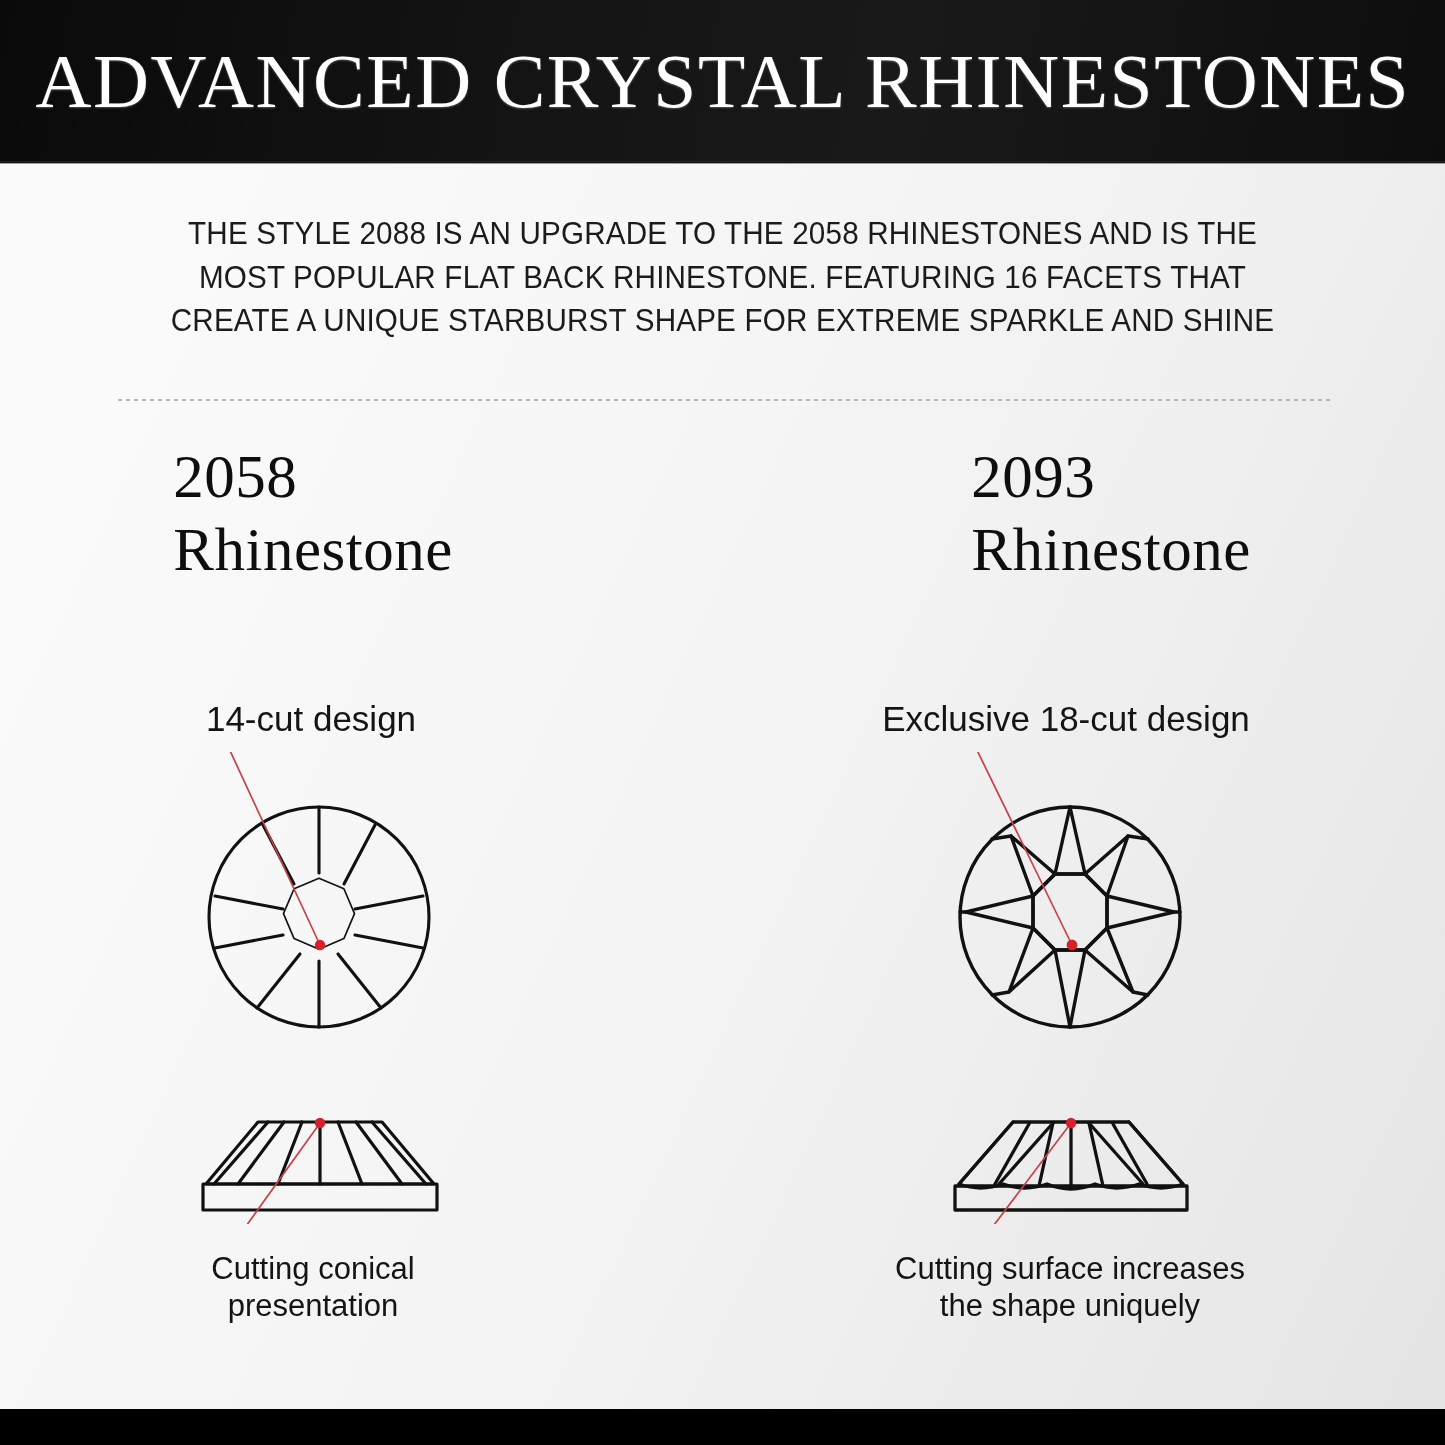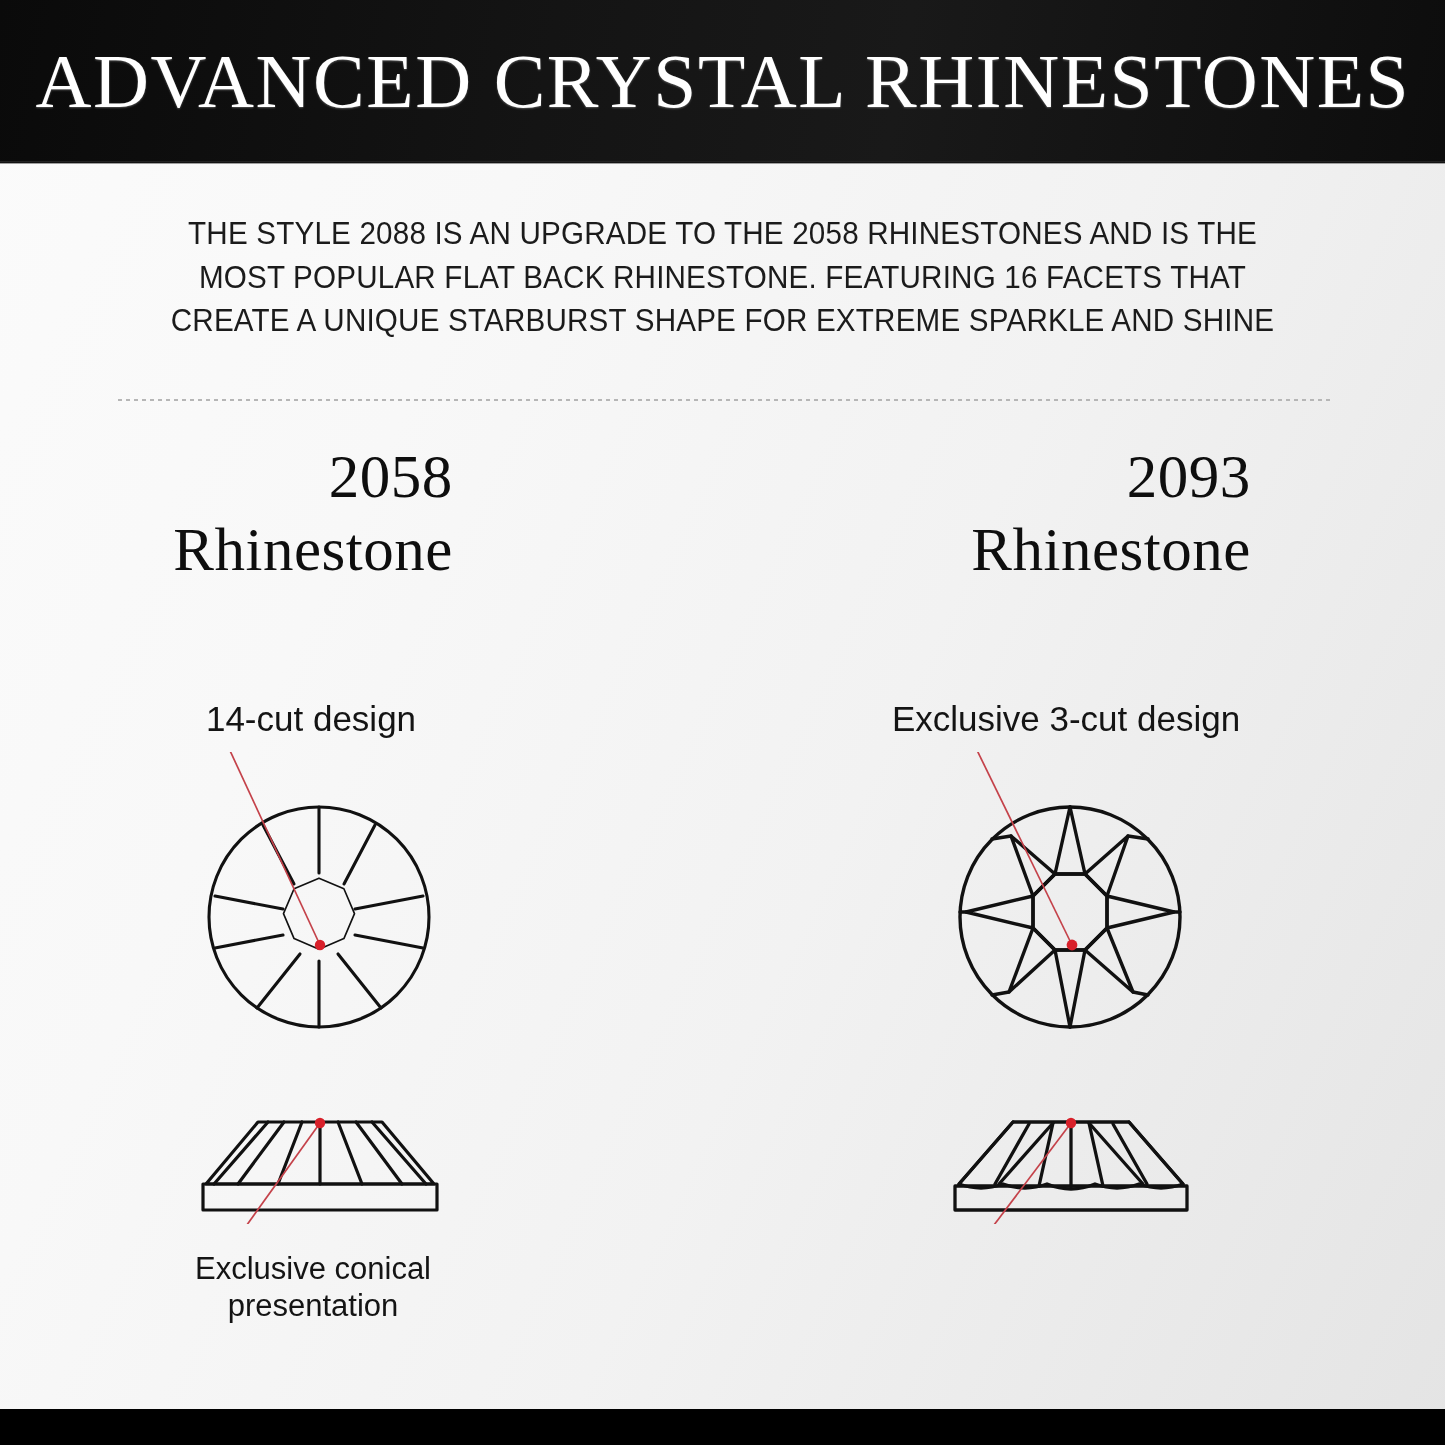--- a/index.html
+++ b/index.html
@@ -98,21 +98,21 @@
     flex-direction: column;
     align-items: center;
     position: relative;
   }
 
   .col-title {
     font-family: "Liberation Serif", "DejaVu Serif", serif;
     color: #0e0e0e;
     font-size: 61px;
     line-height: 73px;
-    text-align: right;
+    text-align: left;
     letter-spacing: 0.5px;
     font-weight: 400;
     margin: 0;
   }
   .col-title .t-num { display: block; }
   .col-title .t-word { display: block; }
 
   
   .col-left .col-title  { transform: translateX(-48px); }
   .col-right .col-title { transform: translateX(28px); }
@@ -236,33 +236,33 @@
               <line x1="114" y1="28" x2="68" y2="90"></line>
               <line x1="98" y1="28" x2="44" y2="90"></line>
             </g>
           </g>
           <line x1="74" y1="135" x2="150" y2="29" stroke="#c4424a" stroke-width="1.7"></line>
           <circle cx="150" cy="29" r="5.2" fill="#d8202a"></circle>
         </svg>
       </div>
 
       <div class="bottom-caption">
-        <span>Exclusive conical</span>
+        <span>Cutting conical</span>
         <span>presentation</span>
       </div>
     </div>
 
     <div class="col col-right">
 
       <h2 class="col-title">
         <span class="t-num">2093</span>
         <span class="t-word">Rhinestone</span>
       </h2>
 
-      <div class="cut-label">Exclusive 3-cut design</div>
+      <div class="cut-label">Exclusive 18-cut design</div>
 
       <div class="top-view">
         <svg width="300" height="280" viewBox="0 0 300 280" aria-hidden="true">
           <g fill="none" stroke="#111111" stroke-width="3.4" stroke-linecap="round" stroke-linejoin="round">
 
             <circle cx="150" cy="165" r="110"></circle>
 
             <polygon points="135,122 165,122 187,144 187,176 165,198 135,198 113,176 113,144"></polygon>
 
             <g>
@@ -316,19 +316,23 @@
               <path d="M 108,30 L 74,90"></path>
               <path d="M 208,28 L 262,90"></path>
               <path d="M 92,28 L 38,90"></path>
             </g>
           </g>
           <line x1="70" y1="135" x2="150" y2="29" stroke="#c4424a" stroke-width="1.7"></line>
           <circle cx="150" cy="29" r="5.2" fill="#d8202a"></circle>
         </svg>
       </div>
 
+      <div class="bottom-caption">
+        <span>Cutting surface increases</span>
+        <span>the shape uniquely</span>
+      </div>
     </div>
 
   </div>
 
   <div class="footer-bar"></div>
 
 </div>
 
 </body></html>

